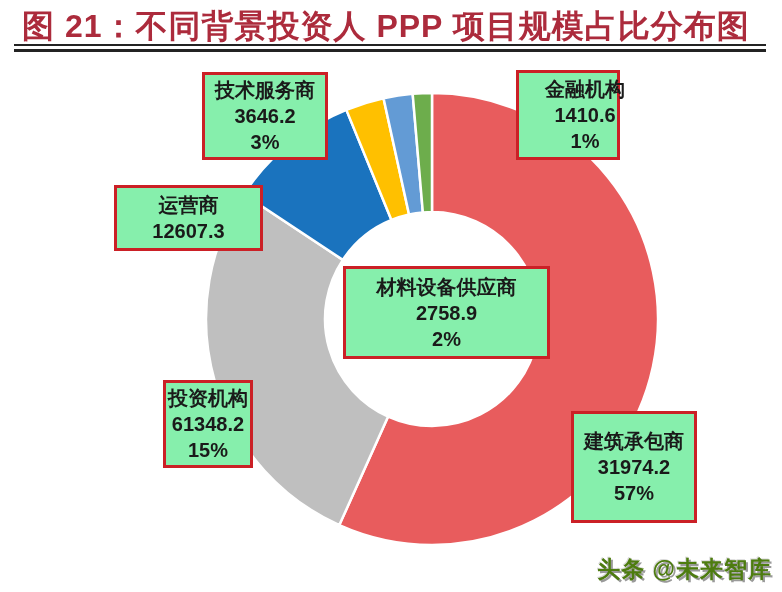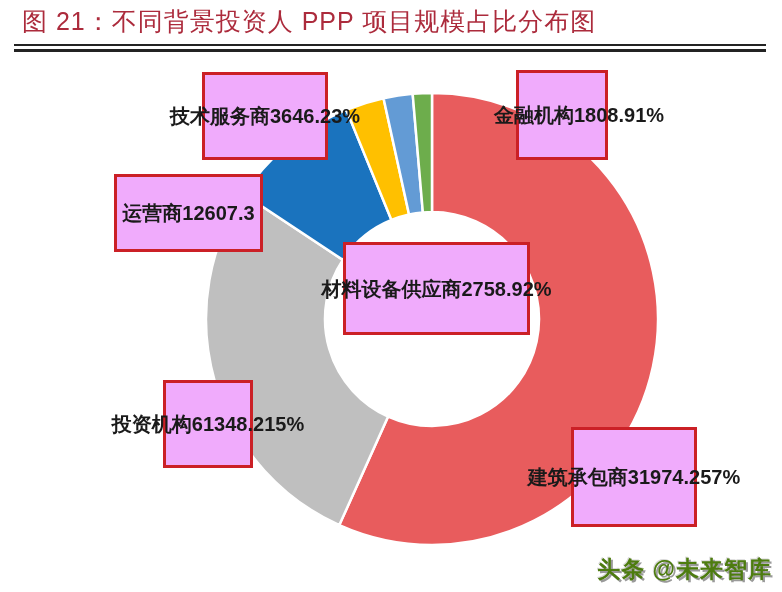--- a/index.html
+++ b/index.html
@@ -4,34 +4,34 @@
 <style>
   html,body{margin:0;padding:0;background:#ffffff;}
   body{
     width:782px;height:592px;overflow:hidden;
     font-family:"Liberation Sans","DejaVu Sans",sans-serif;
   }
   .page{position:relative;width:782px;height:592px;background:#ffffff;}
 
   .fig-title{
     position:absolute;left:22px;top:5px;
-    font-size:25px;font-weight:normal;letter-spacing:1px;
+    font-size:32px;font-weight:bold;letter-spacing:1px;
     white-space:nowrap;color:#AC2B3C;
   }
   .title-rule{
     position:absolute;left:14px;right:16px;top:44px;height:3px;
     border-top:2px solid #232323;border-bottom:3px solid #232323;
   }
 
   .donut-svg{position:absolute;left:0;top:0;}
 
   .callout{
     position:absolute;box-sizing:border-box;
-    background:#f0abfc;border:3px solid #CB2026;
-    display:flex;align-items:center;justify-content:center;
+    background:#86efac;border:3px solid #CB2026;
+    display:flex;flex-direction:column;align-items:center;justify-content:center;
     text-align:center;font-weight:bold;color:#1a1a1a;
     font-size:20px;line-height:26px;white-space:nowrap;
   }
 
   .watermark{
     position:absolute;top:554px;right:10px;
     font-size:23px;font-weight:bold;letter-spacing:1px;
     color:#4d7c0f;
     text-shadow:2px 2px 0 #9a9a9a, -1px -1px 0 #d8d8d8;
   }
@@ -52,44 +52,44 @@
       <path d="M383.53 98.26 A226 226 0 0 1 412.68 93.83 L422.85 212.39 A107 107 0 0 0 409.05 214.49 Z" fill="#639BD5" stroke="#FFFFFF" stroke-width="2.5" stroke-linejoin="round"></path>
       <path d="M412.68 93.83 A226 226 0 0 1 432.00 93.00 L432.00 212.00 A107 107 0 0 0 422.85 212.39 Z" fill="#6DAD4C" stroke="#FFFFFF" stroke-width="2.5" stroke-linejoin="round"></path>
     </svg>
 
   <div class="callout" style="left: 202px; top: 72px; width: 126px; height: 88px; border-color: rgb(203, 32, 38);">
     <div>技术服务商</div>
     <div>3646.2</div>
     <div>3%</div>
   </div>
 
-  <div class="callout" style="left: 516px; top: 70px; width: 92px; height: 90px; border-color: rgb(203, 32, 38); padding-left: 34px;">
+  <div class="callout" style="left: 516px; top: 70px; width: 104px; height: 90px; border-color: rgb(203, 32, 38); padding-left: 34px;">
     <div>金融机构</div>
-    <div>1808.9</div>
+    <div>1410.6</div>
     <div>1%</div>
   </div>
 
-  <div class="callout" style="left: 114px; top: 174px; width: 149px; height: 78px; border-color: rgb(203, 32, 38);">
+  <div class="callout" style="left: 114px; top: 185px; width: 149px; height: 66px; border-color: rgb(203, 32, 38);">
     <div>运营商</div>
     <div>12607.3</div>
   </div>
 
-  <div class="callout" style="left: 343px; top: 242px; width: 187px; height: 93px; border-color: rgb(203, 32, 38);">
+  <div class="callout" style="left: 343px; top: 266px; width: 207px; height: 93px; border-color: rgb(203, 32, 38);">
     <div>材料设备供应商</div>
     <div>2758.9</div>
     <div>2%</div>
   </div>
 
   <div class="callout" style="left: 163px; top: 380px; width: 90px; height: 88px; border-color: rgb(203, 32, 38);">
     <div>投资机构</div>
     <div>61348.2</div>
     <div>15%</div>
   </div>
 
-  <div class="callout" style="left: 571px; top: 411px; width: 126px; height: 100px; border-color: rgb(203, 32, 38); margin-top: 16px;">
+  <div class="callout" style="left: 571px; top: 411px; width: 126px; height: 112px; border-color: rgb(203, 32, 38);">
     <div>建筑承包商</div>
     <div>31974.2</div>
     <div>57%</div>
   </div>
 
   <div class="watermark">头条 @未来智库</div>
 
 </div>
 
 </body></html>

